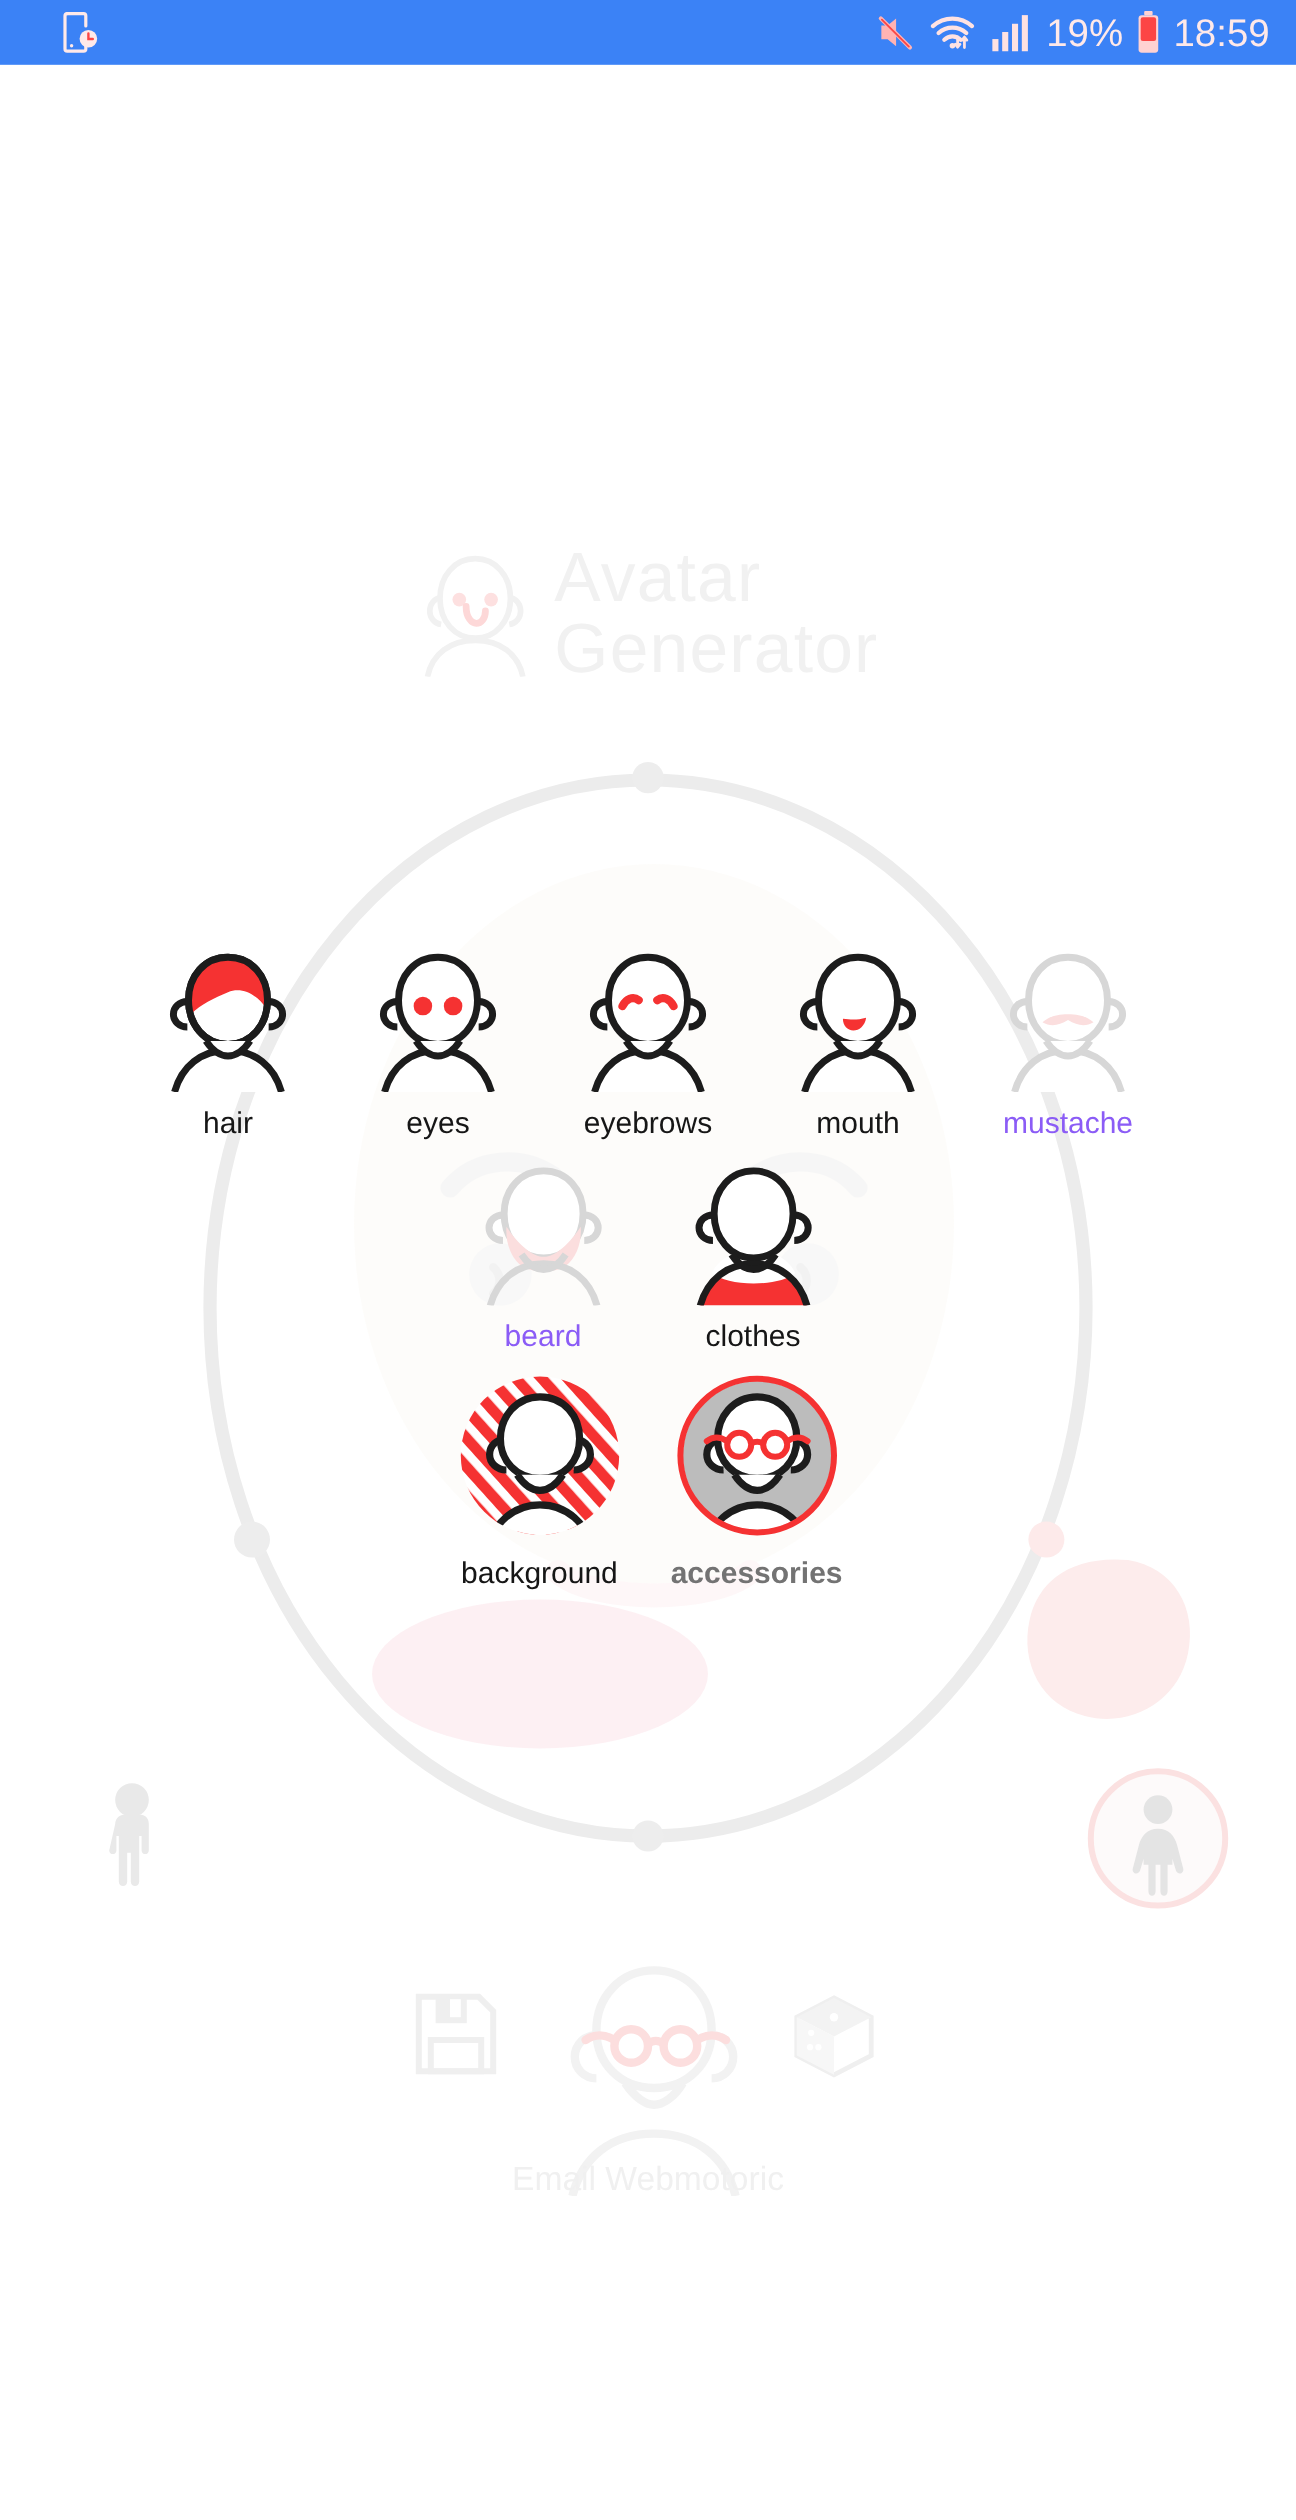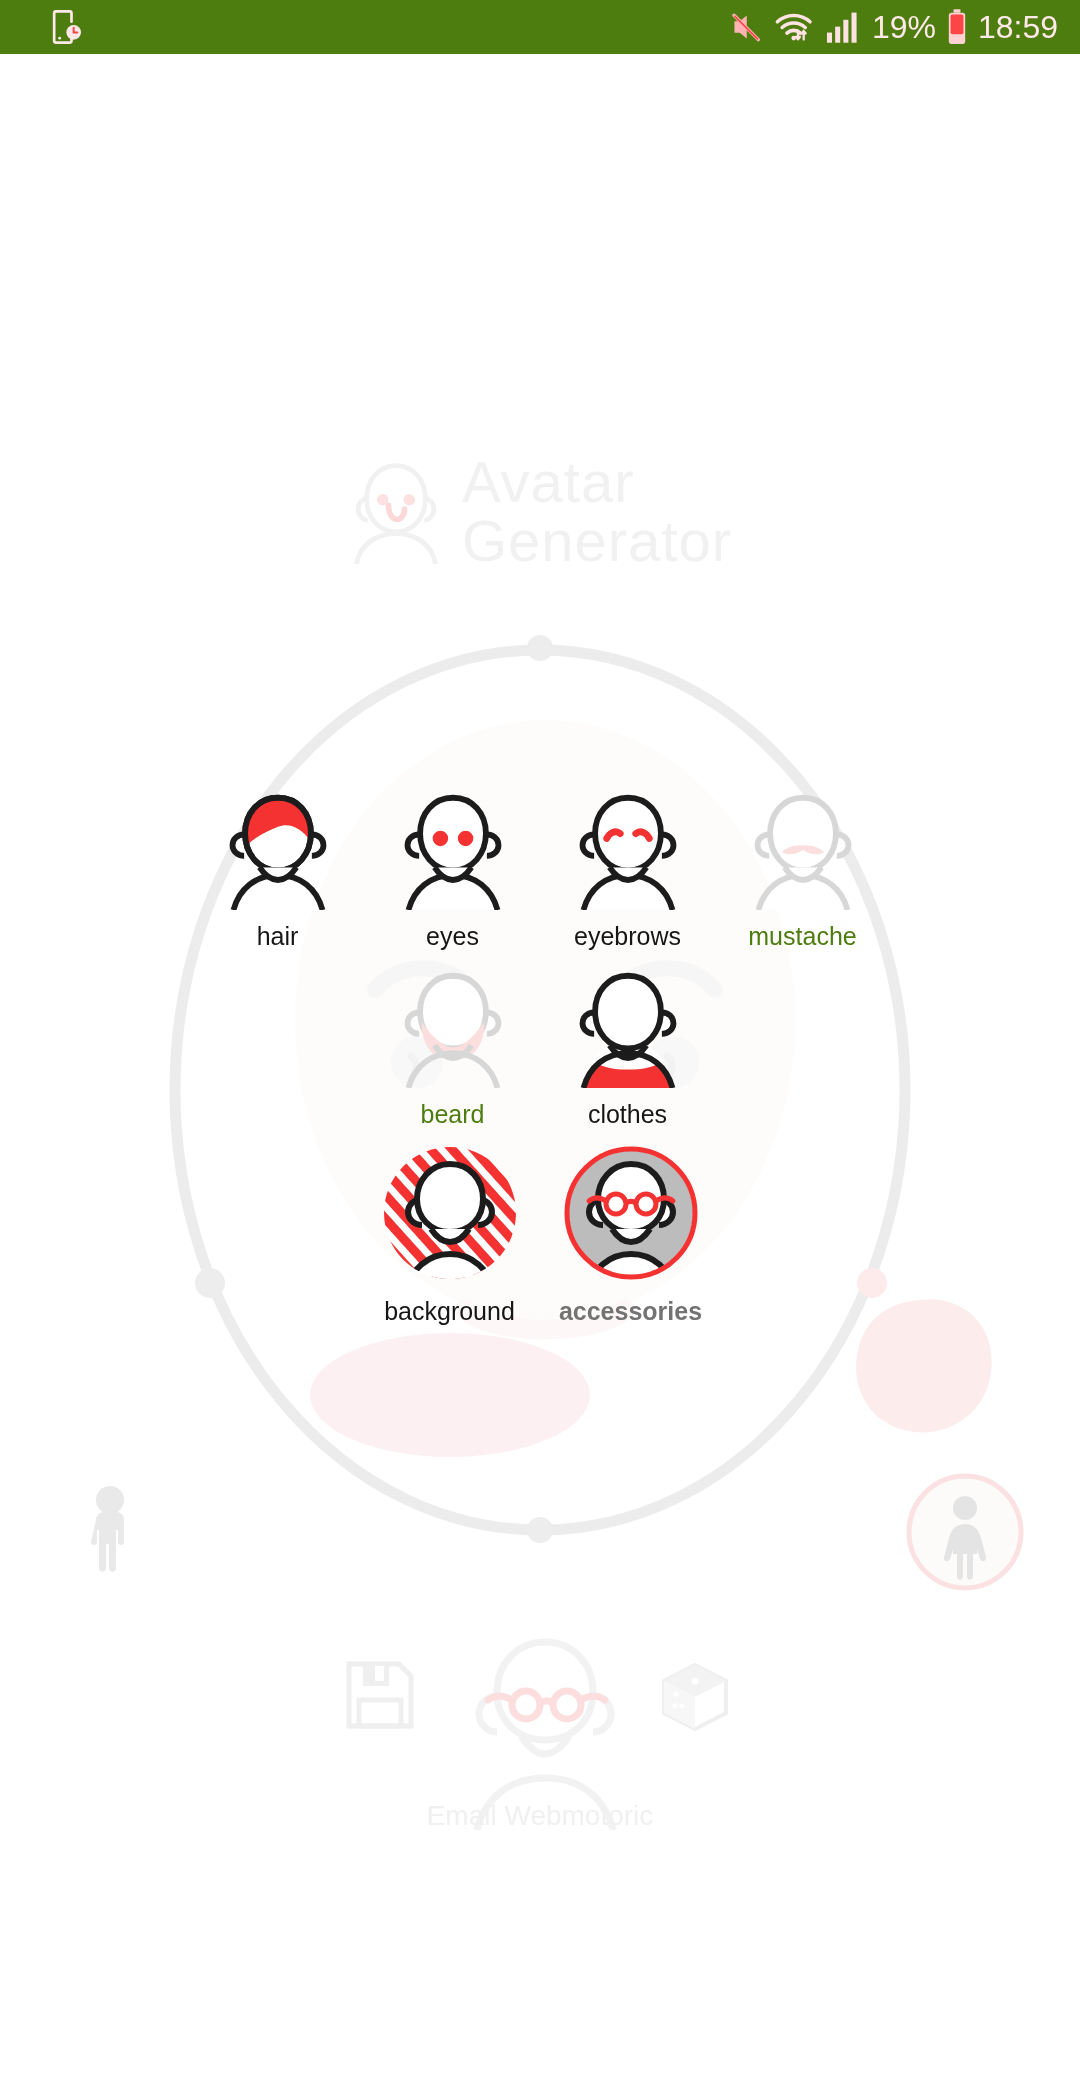--- a/index.html
+++ b/index.html
@@ -7,21 +7,21 @@
     width:1080px;height:2100px;
     background:#ffffff;
     font-family:"Liberation Sans", sans-serif;
     overflow:hidden;
     position:relative;
   }
 
   
   #status-bar{
     position:absolute;left:0;top:0;width:1080px;height:54px;
-    background:#4d7c0f;
+    background:#3b82f6;
     display:flex;align-items:center;
     box-sizing:border-box;
     padding:0 22px 0 46px;
   }
   #status-bar .left{display:flex;align-items:center;}
   #status-bar .right{margin-left:auto;display:flex;align-items:center;gap:10px;}
   #status-bar .txt{
     color:#ffe9e9;font-size:32px;letter-spacing:0px;line-height:1;
     font-family:"Liberation Sans", sans-serif;
   }
@@ -57,21 +57,21 @@
   }
   .grid-row.r1{gap:0px;}
   .cell{
     width:175px;display:flex;flex-direction:column;align-items:center;
   }
   .cell .ico{width:118px;height:120px;display:block;}
   .cell .label{
     margin-top:14px;font-size:25px;color:#161616;line-height:1;
     font-family:Liberation Sans, sans-serif;white-space:nowrap;
   }
-  .cell.disabled .label{color:#4d7c0f;}
+  .cell.disabled .label{color:#8b5cf6;}
   .cell.selected .label{color:#737373;font-weight:bold;}
   .row2{margin-top:19px;}
   .row3{margin-top:14px;justify-content:center;gap:1px;}
   .row3 .cell .ico{width:152px;height:150px;}
   .row3 .cell{width:180px;}
   .row3 .cell .label{margin-top:8px;}
 
   
   #gender-male{position:absolute;left:58px;top:1470px;width:130px;height:130px;}
   #gender-female{position:absolute;left:900px;top:1470px;width:130px;height:130px;}
@@ -216,20 +216,31 @@
         <path d="M95 46c7 0 12 5 12 11s-5 11-12 11" fill="#fff" stroke="#1c1c1c" stroke-width="6"></path>
         <path d="M60 8c20 0 34 16 34 37S80 83 60 83 26 66 26 45 40 8 60 8z" fill="#fff" stroke="#1c1c1c" stroke-width="6"></path>
         <path d="M38 50c3-6 9-9 14-5" fill="none" stroke="#f53232" stroke-width="7" stroke-linecap="round"></path>
         <path d="M68 45c5-4 11-1 14 5" fill="none" stroke="#f53232" stroke-width="7" stroke-linecap="round"></path>
         <path d="M14 124c6-22 23-36 46-36s40 14 46 36" fill="#fff" stroke="#1c1c1c" stroke-width="6"></path>
         <path d="M41 80c6 9 13 13 19 13s13-4 19-13" fill="#fff" stroke="#1c1c1c" stroke-width="6"></path>
       </svg>
       <div class="label">eyebrows</div>
     </div>
 
+    <div class="cell">
+      <svg class="ico" viewBox="0 0 120 124">
+        <path d="M25 46c-7 0-12 5-12 11s5 11 12 11" fill="#fff" stroke="#1c1c1c" stroke-width="6"></path>
+        <path d="M95 46c7 0 12 5 12 11s-5 11-12 11" fill="#fff" stroke="#1c1c1c" stroke-width="6"></path>
+        <path d="M60 8c20 0 34 16 34 37S80 83 60 83 26 66 26 45 40 8 60 8z" fill="#fff" stroke="#1c1c1c" stroke-width="6"></path>
+        <path d="M47 61c8 1 13 1 20-1-1 7-6 11-11 11s-9-4-9-10z" fill="#f53232"></path>
+        <path d="M14 124c6-22 23-36 46-36s40 14 46 36" fill="#fff" stroke="#1c1c1c" stroke-width="6"></path>
+        <path d="M41 80c6 9 13 13 19 13s13-4 19-13" fill="#fff" stroke="#1c1c1c" stroke-width="6"></path>
+      </svg>
+      <div class="label">mouth</div>
+    </div>
 
     <div class="cell disabled">
       <svg class="ico" viewBox="0 0 120 124">
         <path d="M25 46c-7 0-12 5-12 11s5 11 12 11" fill="#fff" stroke="#d7d7d7" stroke-width="6"></path>
         <path d="M95 46c7 0 12 5 12 11s-5 11-12 11" fill="#fff" stroke="#d7d7d7" stroke-width="6"></path>
         <path d="M60 8c20 0 34 16 34 37S80 83 60 83 26 66 26 45 40 8 60 8z" fill="#fff" stroke="#d7d7d7" stroke-width="6"></path>
         <path d="M38 64c6-5 12-7 22-7s16 2 22 7c-7 4-14 3-22-2-8 5-15 6-22 2z" fill="#fbdede"></path>
         <path d="M14 124c6-22 23-36 46-36s40 14 46 36" fill="#fff" stroke="#d7d7d7" stroke-width="6"></path>
         <path d="M41 80c6 9 13 13 19 13s13-4 19-13" fill="#fff" stroke="#d7d7d7" stroke-width="6"></path>
       </svg>

